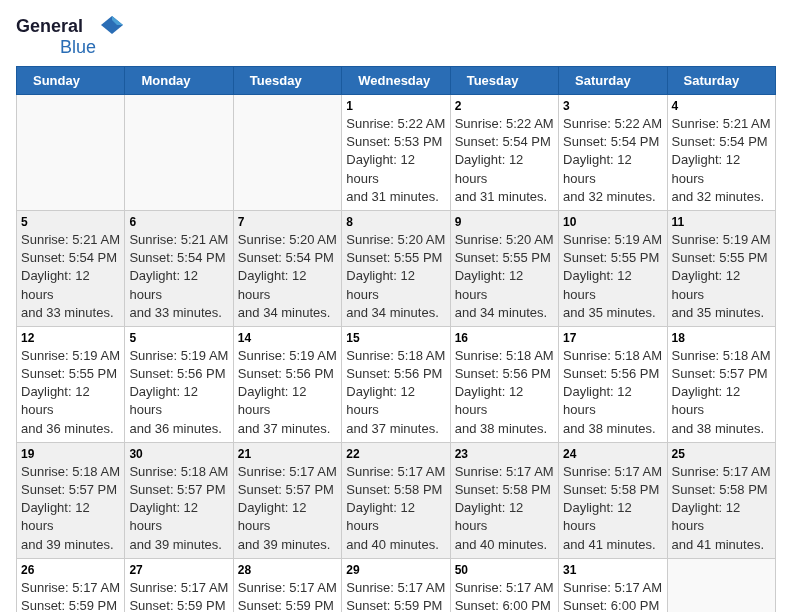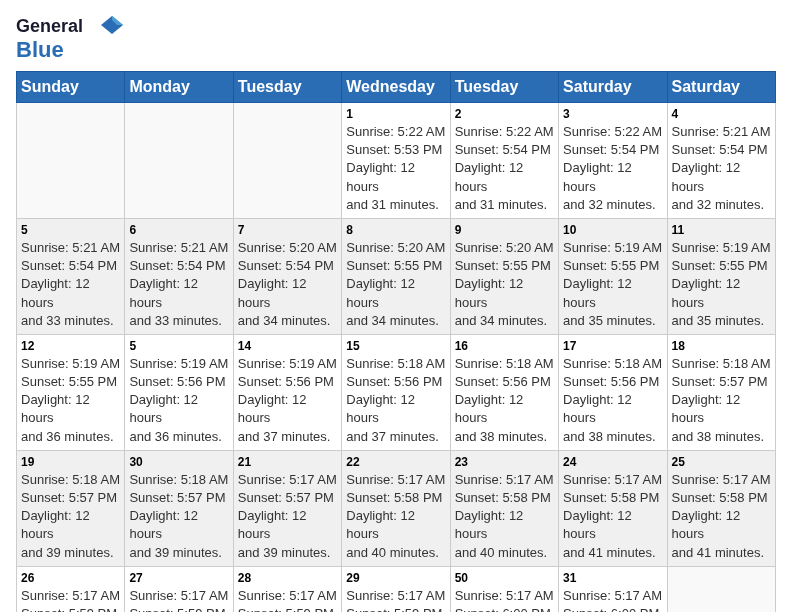--- a/index.html
+++ b/index.html
@@ -40,23 +40,23 @@
       margin-top: 2px;
     }
     .calendar-table {
       width: 100%;
       border-collapse: collapse;
       font-size: 11px;
     }
     .calendar-table thead th {
       background-color: #2a6db5;
       color: #fff;
-      padding: 6px 4px;
+      padding: 6px 16px;
       text-align: left;
-      font-size: 16px;
+      font-size: 13px;
       font-weight: bold;
       border: 1px solid #1a5a9e;
     }
     .calendar-table tbody td {
       border: 1px solid #ccc;
       vertical-align: top;
       padding: 4px;
       width: calc(100% / 7);
       height: 80px;
     }
@@ -84,21 +84,21 @@
 <div class="header-area">
   <div class="logo">
     <div class="logo-row">
       <span style="font-size:18px;font-weight:bold;color:#1a1a2e;">General</span>
       <svg width="22" height="22" viewBox="0 0 22 22" style="margin-left:2px;margin-top:-4px;">
         <polygon points="11,2 22,11 11,20 0,11" fill="#2a6db5"></polygon>
         <polygon points="11,2 22,11 16,11 11,6" fill="#4a9fd5"></polygon>
       </svg>
     </div>
     <div>
-      <span style="font-size:22px;font-weight:bold;color:#2a6db5;">Blue</span>
+      <span style="font-size:18px;font-weight:normal;color:#2a6db5;margin-left:44px;">Blue</span>
     </div>
   </div>
   <div class="title-area">
     <div class="month-title"></div>
     <div class="location-title"></div>
   </div>
 </div>
 
 <table class="calendar-table">
   <thead>

